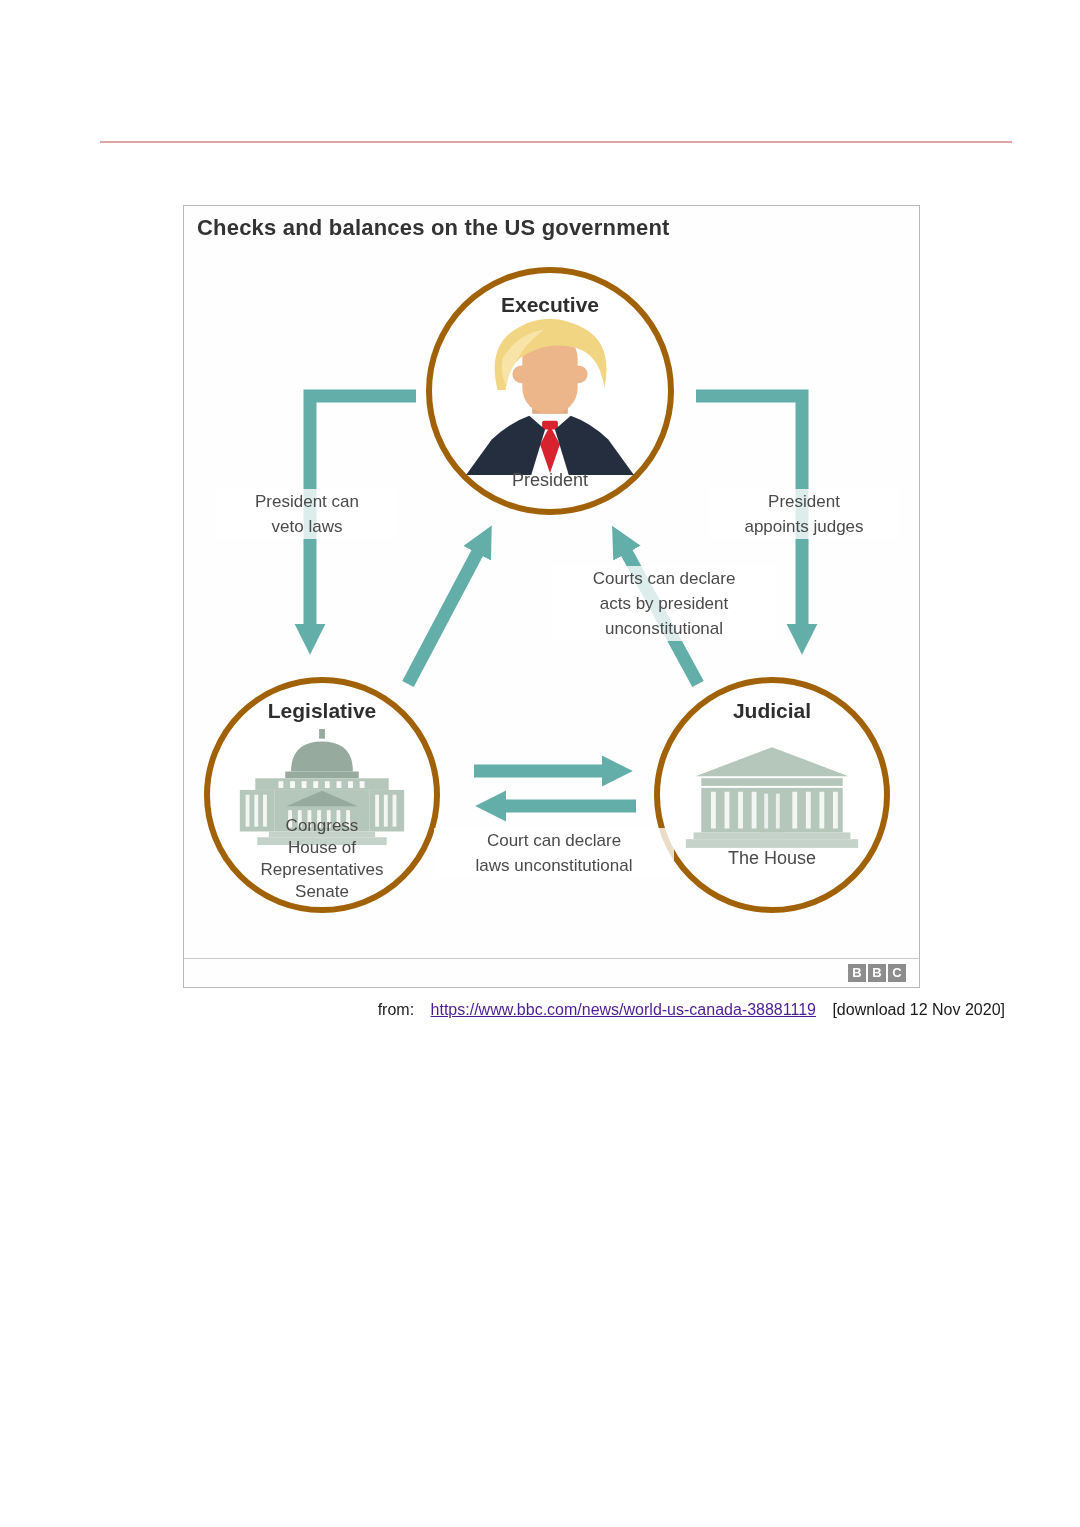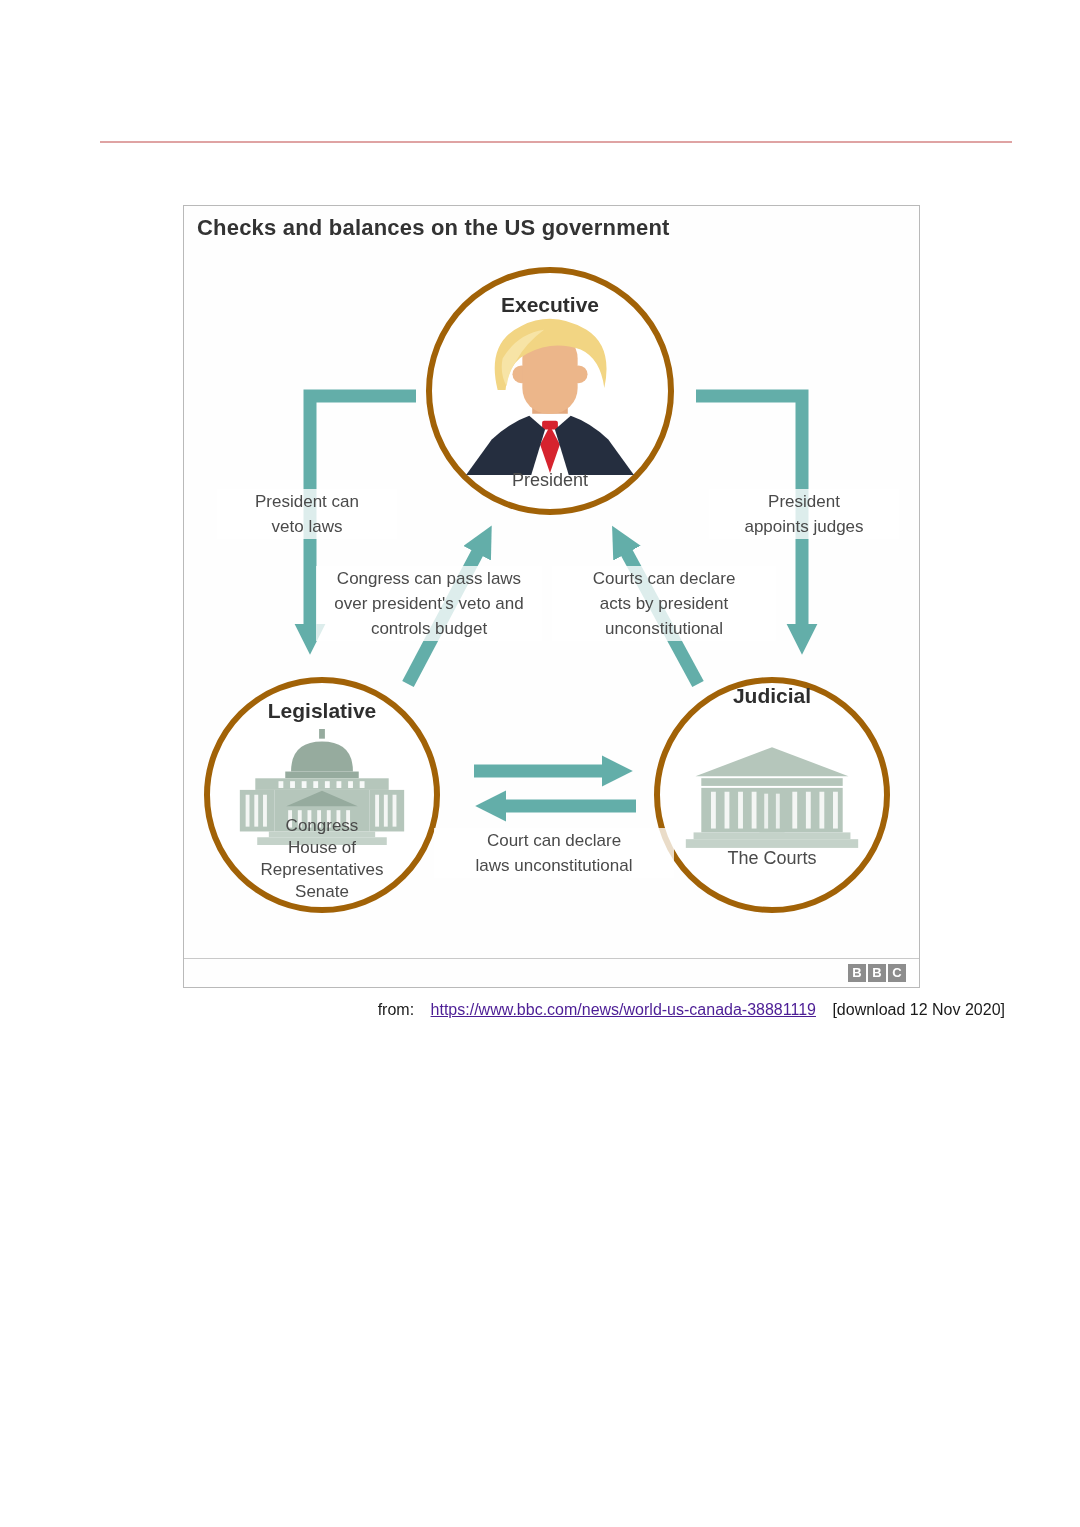--- a/index.html
+++ b/index.html
@@ -38,21 +38,21 @@
     background:#ffffff; z-index:2;
   }
   .c-exec { left:242px; top:61px;  width:248px; height:248px; }
   .c-leg  { left:20px;  top:471px; width:236px; height:236px; }
   .c-jud  { left:470px; top:471px; width:236px; height:236px; }
 
   .branch-label {
     position:absolute; left:0; width:100%; text-align:center;
     font-size:21px; font-weight:bold; color:#2e2e2e;
   }
-  .bl-exec { top:20px; } .bl-leg { top:16px; } .bl-jud { top:1px;text-align:center; }
+  .bl-exec { top:20px; } .bl-leg { top:16px; } .bl-jud { top:16px;text-align:center; }
 
   .branch-icon { position:absolute; left:50%; transform:translateX(-50%); }
   .ic-exec { top:44px; } .ic-leg { top:46px; } .ic-jud { top:60px; }
 
   .branch-sub {
     position:absolute; left:0; width:100%; text-align:center;
     color:#4a4a4a; white-space:pre-line;
   }
   .sub-exec { bottom:18px; font-size:18px; }
   .sub-leg  { bottom:4px;  font-size:17px; line-height:22px; }
@@ -196,30 +196,27 @@
             <rect x="158" y="50" width="5" height="38"></rect>
         </g>
         <rect x="82" y="48" width="26" height="44" fill="#b5c6bb"></rect>
         <g fill="#ffffff" opacity="0.75">
           <rect x="87" y="52" width="4" height="36"></rect>
             <rect x="99" y="52" width="4" height="36"></rect>
         </g>
         <rect x="14" y="92" width="162" height="7" fill="#c4d2c9"></rect>
         <rect x="6" y="99" width="178" height="9" fill="#c4d2c9"></rect>
       </svg>
-      <div class="branch-sub sub-jud">The Courts</div>
+      <div class="branch-sub sub-jud">The House</div>
     </div>
 
     <div class="rel rel-veto">President can
 veto laws</div>
     <div class="rel rel-appoints">President
 appoints judges</div>
-    <div class="rel rel-override">Congress can pass laws
-over president's veto and
-controls budget</div>
     <div class="rel rel-declare-acts">Courts can declare
 acts by president
 unconstitutional</div>
     <div class="rel rel-declare-laws">Court can declare
 laws unconstitutional</div>
 
     <div class="dg-sep"></div>
     <div class="bbc">
       <span class="bbc-block">B</span>
       <span class="bbc-block">B</span>

